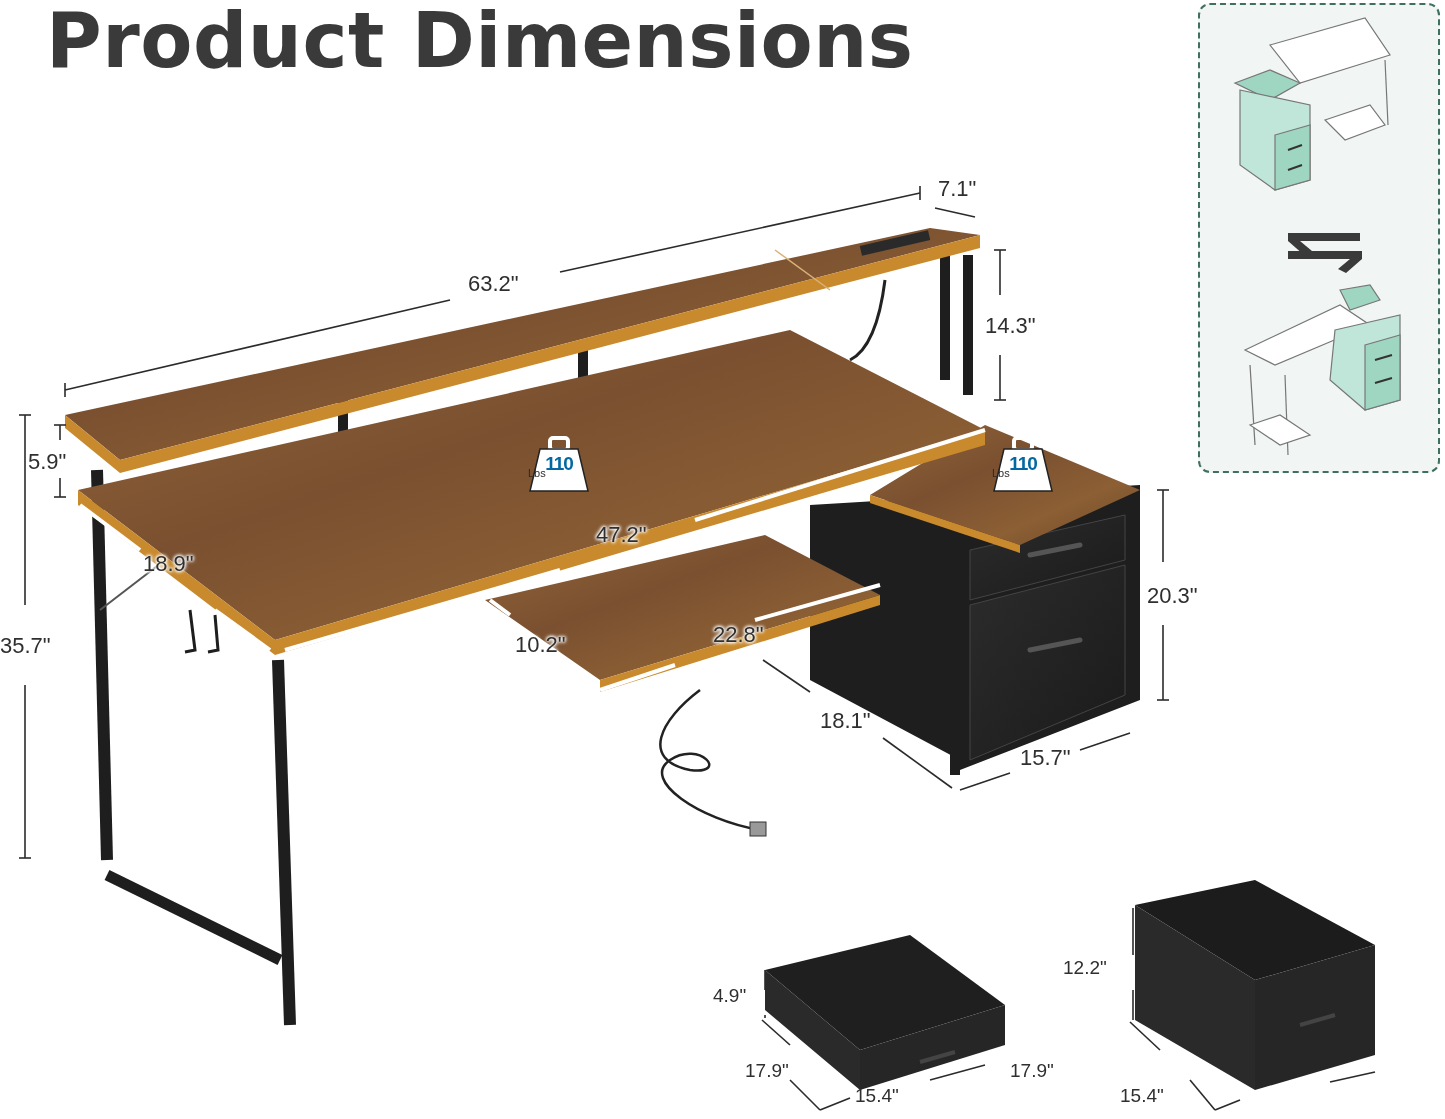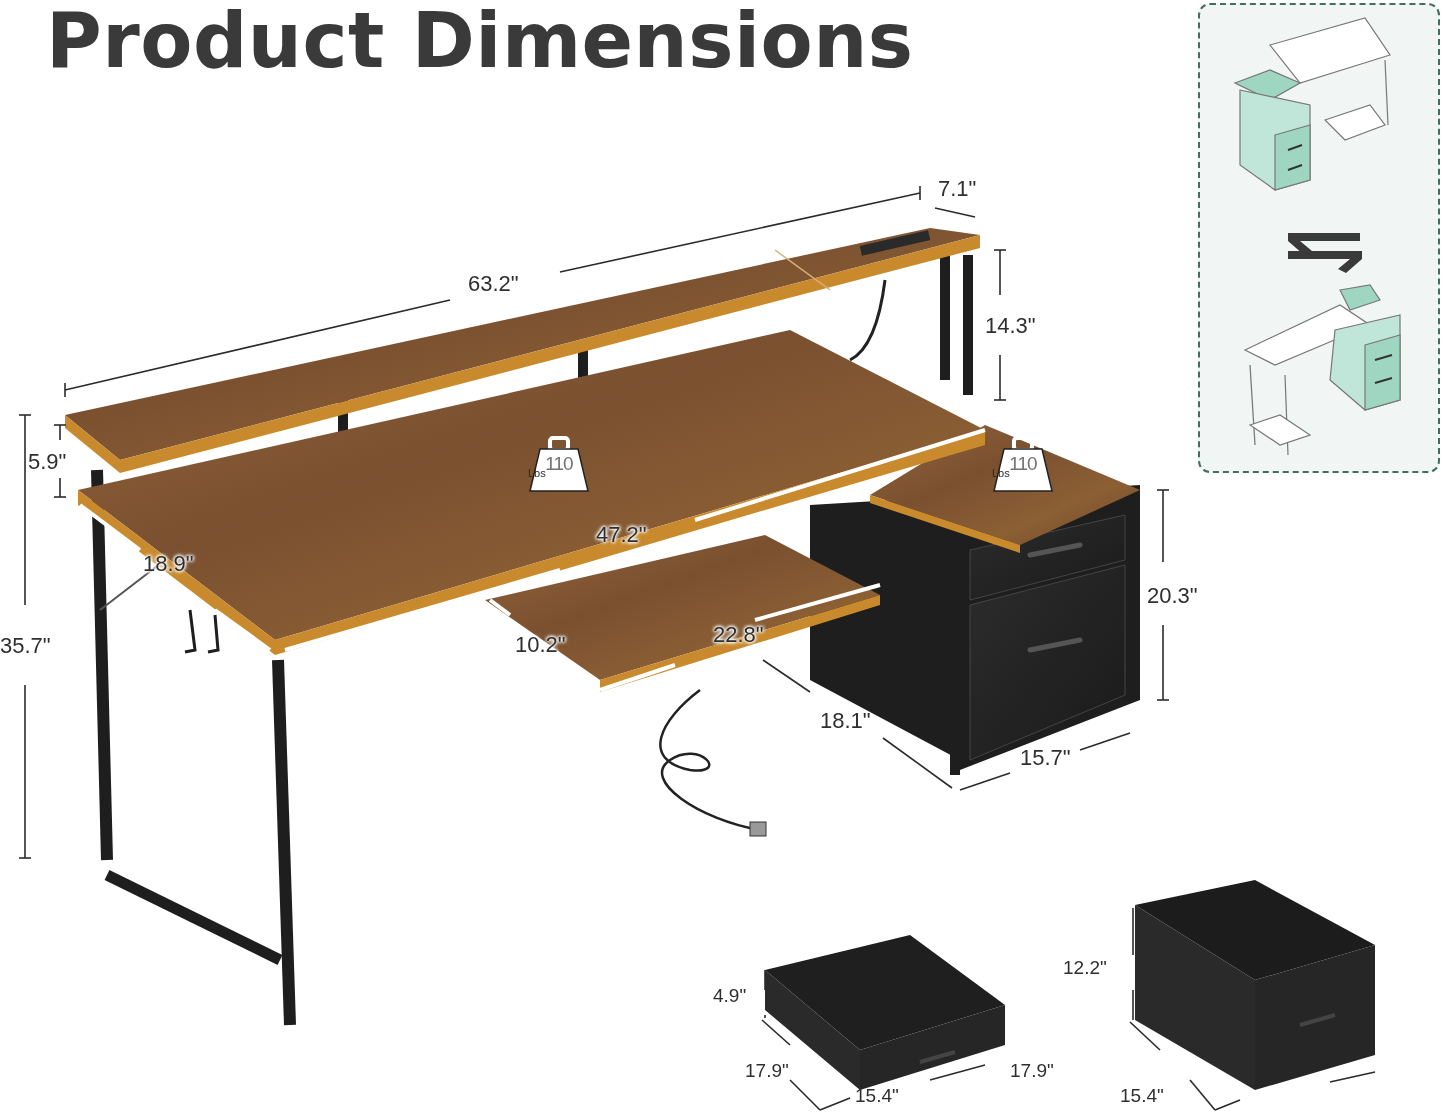--- a/index.html
+++ b/index.html
@@ -7,21 +7,21 @@
          font-family: "Liberation Sans", sans-serif; color: #2b2b2b; }
   .title { position: absolute; left: 46px; top: -4px; font-size: 76px; font-weight: 700;
            color: #3a3a3a; letter-spacing: 0.5px; font-family: "DejaVu Sans", sans-serif; }
   .scene { position: absolute; left: 0; top: 0; width: 1445px; height: 1119px; }
   .dim { position: absolute; font-size: 22px; color: #2f2f2f; white-space: nowrap;
          font-family: "Liberation Sans", sans-serif; }
   .dim.white { color: #2f2f2f; text-shadow: 0 0 3px #fff, 0 0 3px #fff, 0 0 4px #fff, 0 0 4px #fff; }
   .dim.small { font-size: 19px; }
   .badge { position: absolute; width: 62px; height: 58px; }
   .badge-num { position: absolute; left: 0; width: 62px; top: 18px; text-align: center;
-               font-size: 19px; font-weight: 400; color: #737373; letter-spacing: -1px; }
+               font-size: 19px; font-weight: 700; color: #0369a1; letter-spacing: -1px; }
   .badge-unit { position: absolute; left: 0; width: 62px; top: 32px; text-align: left;
                 font-size: 11px; color: #2b2b2b; }
   .panel { position: absolute; left: 1198px; top: 3px; width: 242px; height: 470px;
            border: 2px dashed #3f6f60; border-radius: 12px; background: #f1f6f4; box-sizing: border-box; }
 </style>
 </head>
 <body>
 
 <div class="title">Product Dimensions</div>
 

